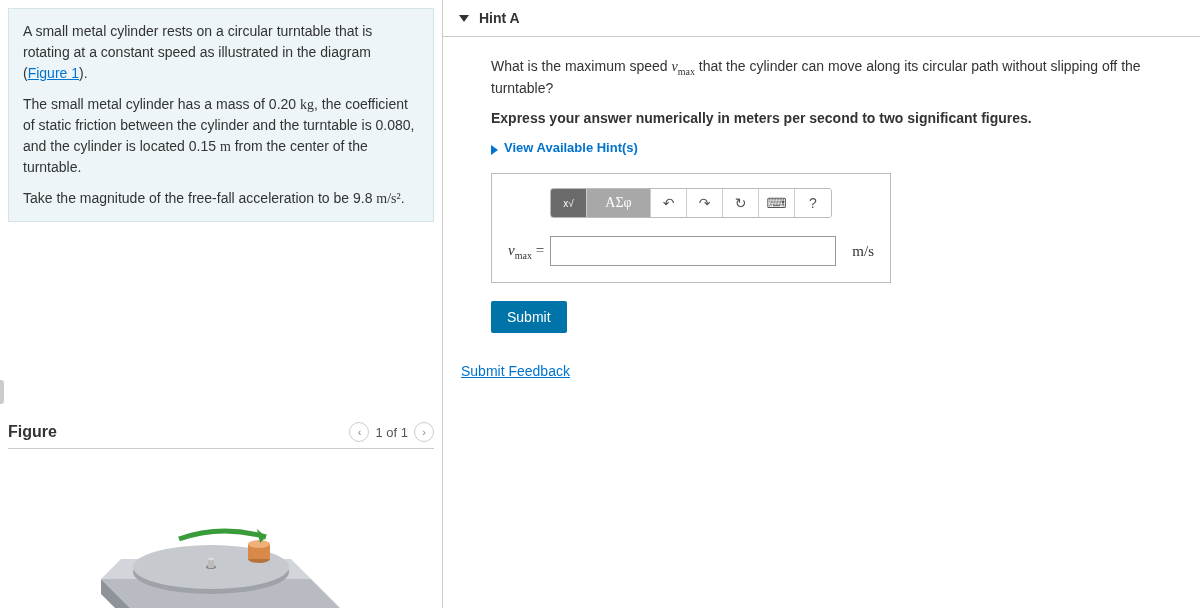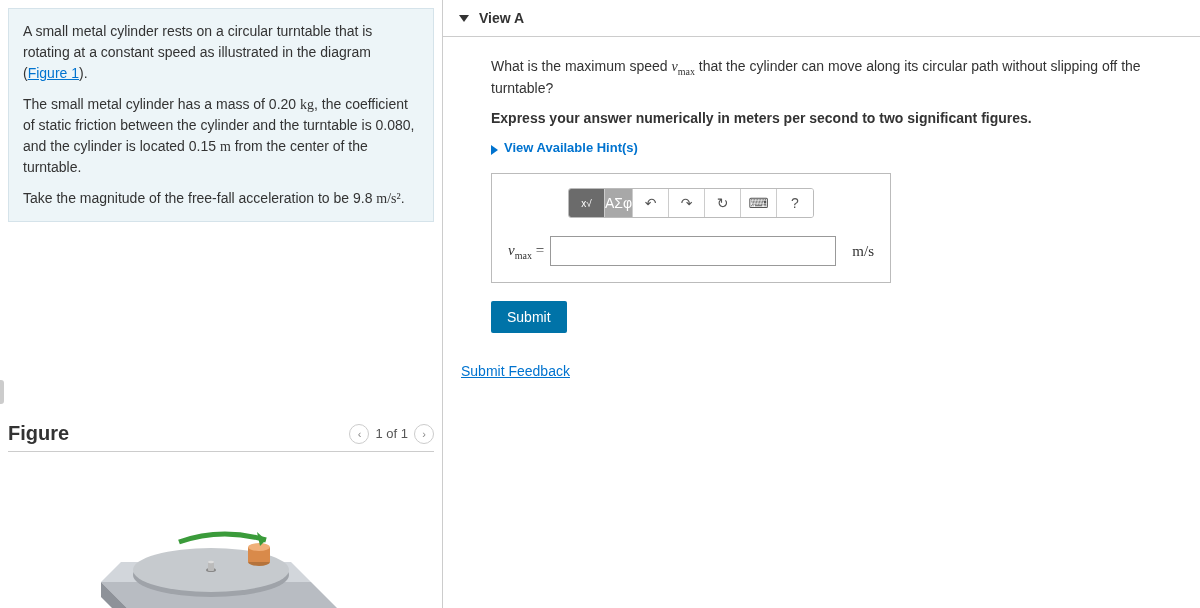--- a/index.html
+++ b/index.html
@@ -33,21 +33,21 @@
       margin-top: 200px;
       padding: 0 8px;
     }
     .figure-header {
       display: flex;
       justify-content: space-between;
       align-items: center;
       border-bottom: 1px solid #ccc;
       padding-bottom: 6px;
     }
-    .figure-title { font-size: 20px; font-weight: bold; }
+    .figure-title { font-size: 16px; font-weight: bold; }
     .figure-nav { display: flex; align-items: center; gap: 6px; font-size: 13px; color: #555;}
     .nav-btn {
       width: 20px; height: 20px; border-radius: 50%; border: 1px solid #ccc;
       background: #fff; display: flex; align-items: center; justify-content: center;
       font-size: 11px; color: #888; cursor: pointer;
     }
     .figure-image-area {
       display: flex; justify-content: center; align-items: center;
       height: 180px; margin-top: 20px;
     }
@@ -116,21 +116,21 @@
       display: flex; align-items: center; justify-content: center;
       border-right: 1px solid #ccc;
       cursor: pointer;
       font-size: 14px;
       color: #555;
       background: #fff;
     }
     .tool-btn:last-child { border-right: none; }
     .tool-btn.grey { background: #6b6b6b; color: #fff; }
     .tool-btn.lightgrey { background: #a8a8a8; color: #fff; }
-    .tool-btn.wide{ width:28px; font-family:Liberation Sans, sans-serif;}
+    .tool-btn.wide{ width:64px; font-family:Liberation Serif, serif;}
     .answer-row {
       display: flex; align-items: center; gap: 6px;
       justify-content: flex-start;
     }
     .var-label { font-family: 'Times New Roman', serif; font-style: italic; font-size: 15px;}
     .var-label sub { font-size: 10px; font-style: normal; }
     .answer-input {
       flex: 1;
       height: 30px;
       border: 1px solid #999;
@@ -208,21 +208,21 @@
         <polygon points="205,58 196,50 199,64" fill="#3a9b3a"></polygon>
       </svg>
     </div>
   </div>
   <div class="scroll-indicator"></div>
 </div>
 
 <div class="right-panel">
   <div class="part-header">
     <div class="caret-down"></div>
-    <div class="part-title">View A</div>
+    <div class="part-title">Hint A</div>
   </div>
 
   <div class="right-pad">
     <div class="question-text">
       <span>What is the maximum speed </span><span class="serif ital"><span>v</span><sub style="font-style:normal;font-size:10px;">max</sub></span><span> that the cylinder can move along its circular path without slipping off the turntable?</span>
     </div>
     <div class="instr">Express your answer numerically in meters per second to two significant figures.</div>
     <div class="hints-toggle">
       <div class="caret-right"></div>
       <span>View Available Hint(s)</span>

